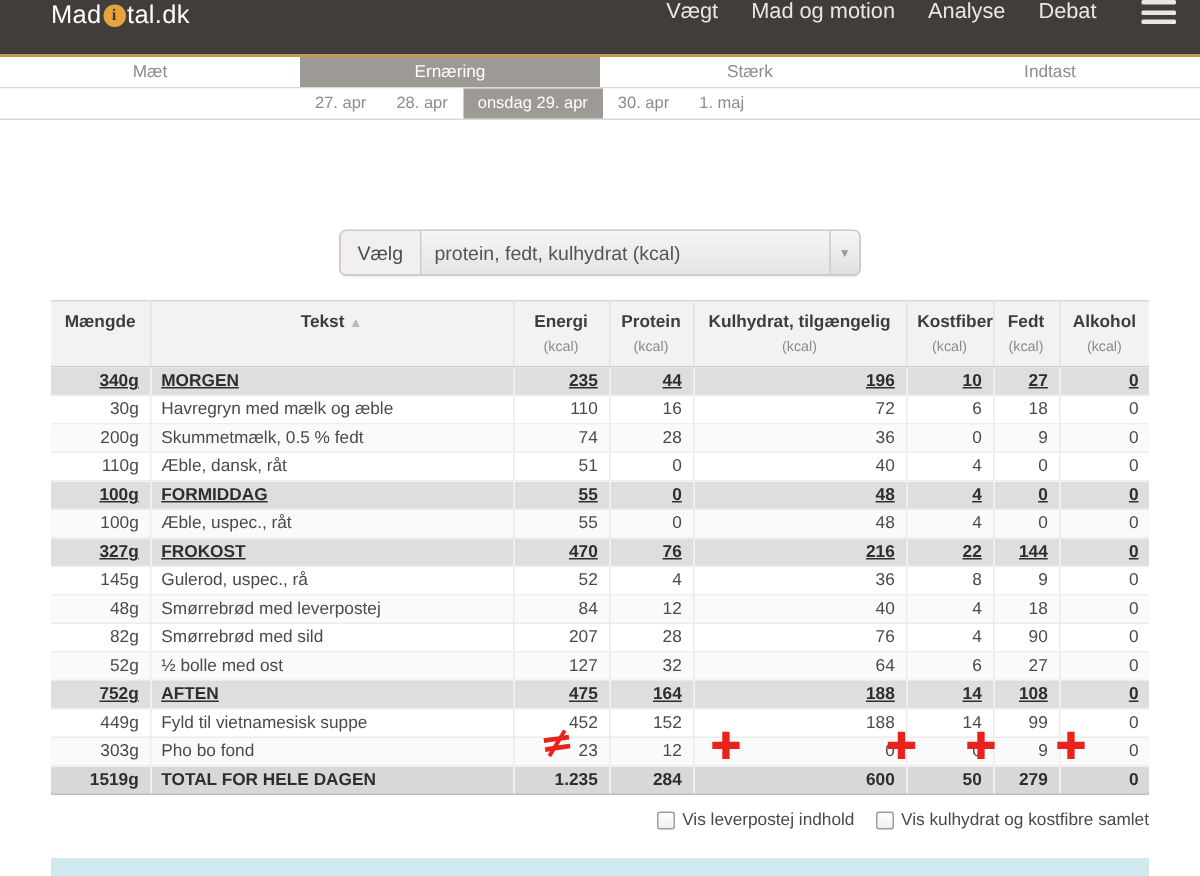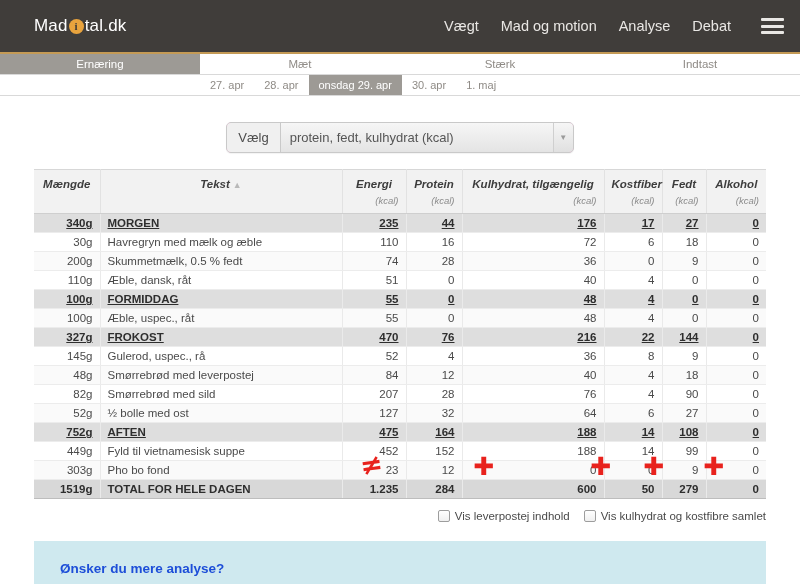--- a/index.html
+++ b/index.html
@@ -5,24 +5,24 @@
   * { box-sizing: border-box; margin: 0; padding: 0; }
   html, body {
     width: 800px; height: 584px;
     background: #ffffff;
     font-family: "Liberation Sans", sans-serif;
     overflow: hidden;
   }
 
   
   .topbar {
-    height: 54px;
+    height: 38px;
     background: #403d3a;
     display: flex;
-    align-items: center;
+    align-items: flex-start;
     padding: 0 16px 0 34px;
     border-bottom: 2px solid #c49a55;
     position: relative;
   }
   .logo {
     color: #ffffff;
     font-size: 17px;
     letter-spacing: .2px;
     display: flex;
     align-items: center;
@@ -117,20 +117,21 @@
   }
   .selectwrap {
     display: flex;
     align-items: stretch;
     height: 31px;
     border: 1px solid #c9c9c9;
     border-radius: 5px;
     overflow: hidden;
     background: #f9a8d4;
     box-shadow: 0 1px 1px rgba(0,0,0,.05);
+    margin-top: 47px;
   }
   .selectwrap .lbl {
     display: flex; align-items: center;
     padding: 0 11px;
     font-size: 13px;
     color: #4c4c4c;
     background: #f0f0f0;
     border-right: 1px solid #c9c9c9;
   }
   .selectwrap .val {
@@ -163,30 +164,28 @@
     color: #3d3d3d;
     font-weight: bold;
     font-size: 11.5px;
     padding: 7px 7px 6px 7px;
     vertical-align: top;
     border-right: 1px solid #e2e2e2;
     border-bottom: 1px solid #cfcfcf;
     border-top: 1px solid #d7d7d7;
     text-align: center;
     line-height: 1.35;
-    font-style: italic;
   }
   table.nut thead th:last-child { border-right: none; }
   table.nut thead th .unit {
     display: block;
     font-weight: normal;
     font-size: 9.5px;
     color: #8b8b8b;
     margin-top: 2px;
-    text-align: right;
   }
   table.nut thead th.c-amount { text-align: center; width: 66px; }
   table.nut thead th.c-text   { text-align: center; }
   table.nut thead th.c-num    { text-align: center; }
   .sortmark { color: #b9b9b9; font-size: 9px; margin-left: 3px; }
 
   table.nut td {
     padding: 3px 7px;
     border-right: 1px solid #eaeaea;
     border-bottom: 1px solid #ececec;
@@ -273,22 +272,22 @@
     <a href="#">Debat</a>
     <span class="burger">
         <i></i>
         <i></i>
         <i></i>
       </span>
   </nav>
 </div>
 
 <div class="sectiontabs">
+  <div class="st">Mæt</div>
   <div class="st active">Ernæring</div>
-  <div class="st">Mæt</div>
   <div class="st">Stærk</div>
   <div class="st">Indtast</div>
 </div>
 
 <div class="datestrip">
   <div class="spacer"></div>
   <div class="d">27. apr</div>
   <div class="d">28. apr</div>
   <div class="d sel">onsdag 29. apr</div>
   <div class="d">30. apr</div>
@@ -351,22 +350,22 @@
             <span class="unit">(kcal)</span>
           </th>
         </tr>
       </thead>
       <tbody id="tbody">
           <tr class="meal">
             <td class="amount">340g</td>
             <td class="text">MORGEN</td>
             <td class="num">235</td>
             <td class="num">44</td>
-            <td class="num">176</td>
-            <td class="num">17</td>
+            <td class="num">196</td>
+            <td class="num">10</td>
             <td class="num">27</td>
             <td class="num">0</td>
           </tr>
           <tr class="odd">
             <td class="amount">30g</td>
             <td class="text">Havregryn med mælk og æble</td>
             <td class="num">110</td>
             <td class="num">16</td>
             <td class="num">72</td>
             <td class="num">6</td>

